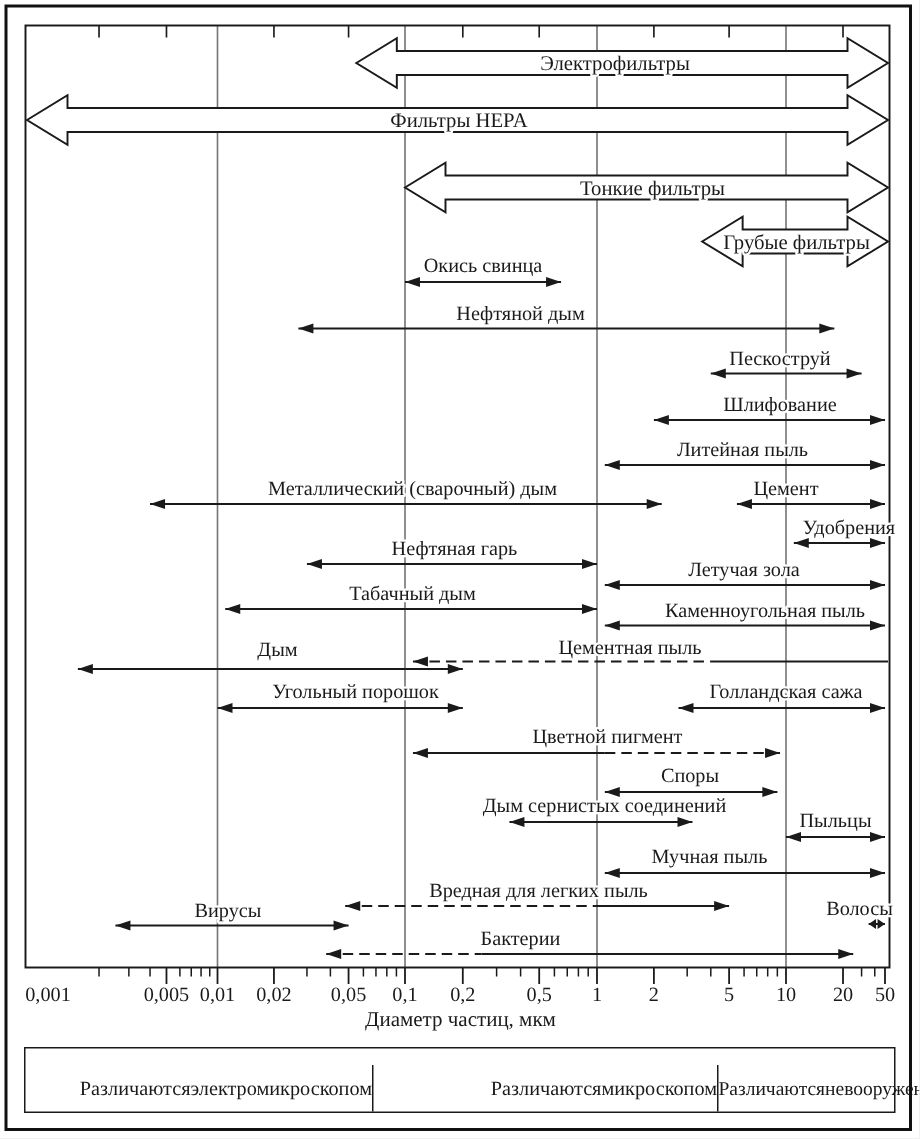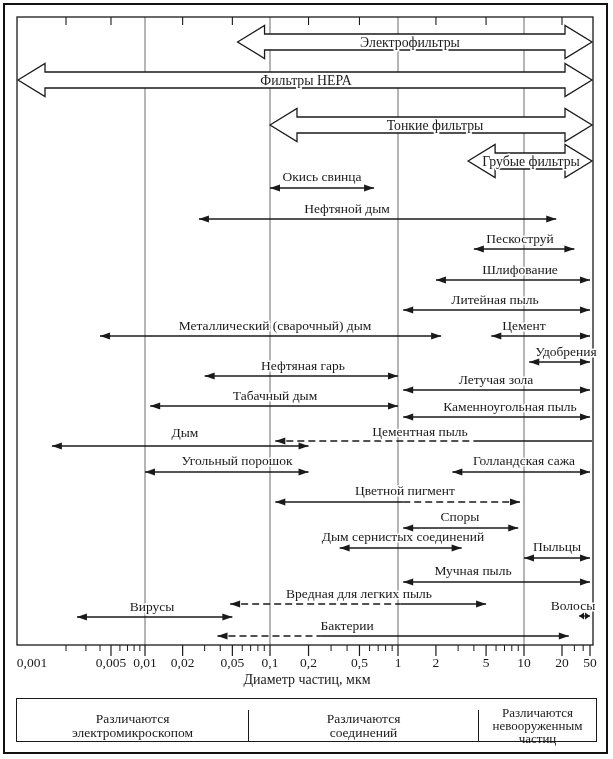--- a/index.html
+++ b/index.html
@@ -1,21 +1,21 @@
 <!DOCTYPE html>
 <html><head>
 <meta charset="utf-8">
 <style>
   html,body{margin:0;padding:0;background:#e8e8e8;}
   .page{position:relative;width:613px;height:759px;background:#ffffff;overflow:hidden;
         font-family:"Liberation Serif","DejaVu Serif",serif;color:#1a1a1a;}
   svg{position:absolute;left:0;top:0;}
   .legend{position:absolute;left:16px;top:698px;width:581px;height:44px;
           border:1.6px solid #1a1a1a;box-sizing:border-box;display:flex;}
-  .legend .cell{display:flex;flex-direction:column;justify-content:center;align-items:center;
+  .legend .cell{display:flex;flex-direction:row;justify-content:flex-end;align-items:center;
           font-size:13.5px;line-height:14px;text-align:center;box-sizing:border-box;margin-top:11px;}
   .legend .cell.c0{flex:0 0 232px;border-right:1.4px solid #1a1a1a;}
   .legend .cell.c1{flex:0 0 230px;border-right:1.4px solid #1a1a1a;}
   .legend .cell.c2{flex:1 1 auto;font-size:13px;line-height:13px;}
   .outer-border{position:absolute;left:3px;top:3px;width:605px;height:751px;
           border:2.6px solid #111;box-sizing:border-box;pointer-events:none;}
 </style>
 </head>
 <body>
 
@@ -203,21 +203,21 @@
       <text x="347" y="630" text-anchor="middle" font-size="13.5" font-family="&quot;Liberation Serif&quot;,&quot;DejaVu Serif&quot;,serif" fill="#1a1a1a" style="paint-order:stroke;stroke:#ffffff;stroke-width:3px;stroke-linejoin:round">Бактерии</text>
     </svg>
 
   <div class="legend">
     <div class="cell c0">
       <span>Различаются</span>
       <span>электромикроскопом</span>
     </div>
     <div class="cell c1">
       <span>Различаются</span>
-      <span>соединений</span>
+      <span>микроскопом</span>
     </div>
     <div class="cell c2">
       <span>Различаются</span>
       <span>невооруженным</span>
       <span>частиц</span>
     </div>
   </div>
 
   <div class="outer-border"></div>
 </div>

